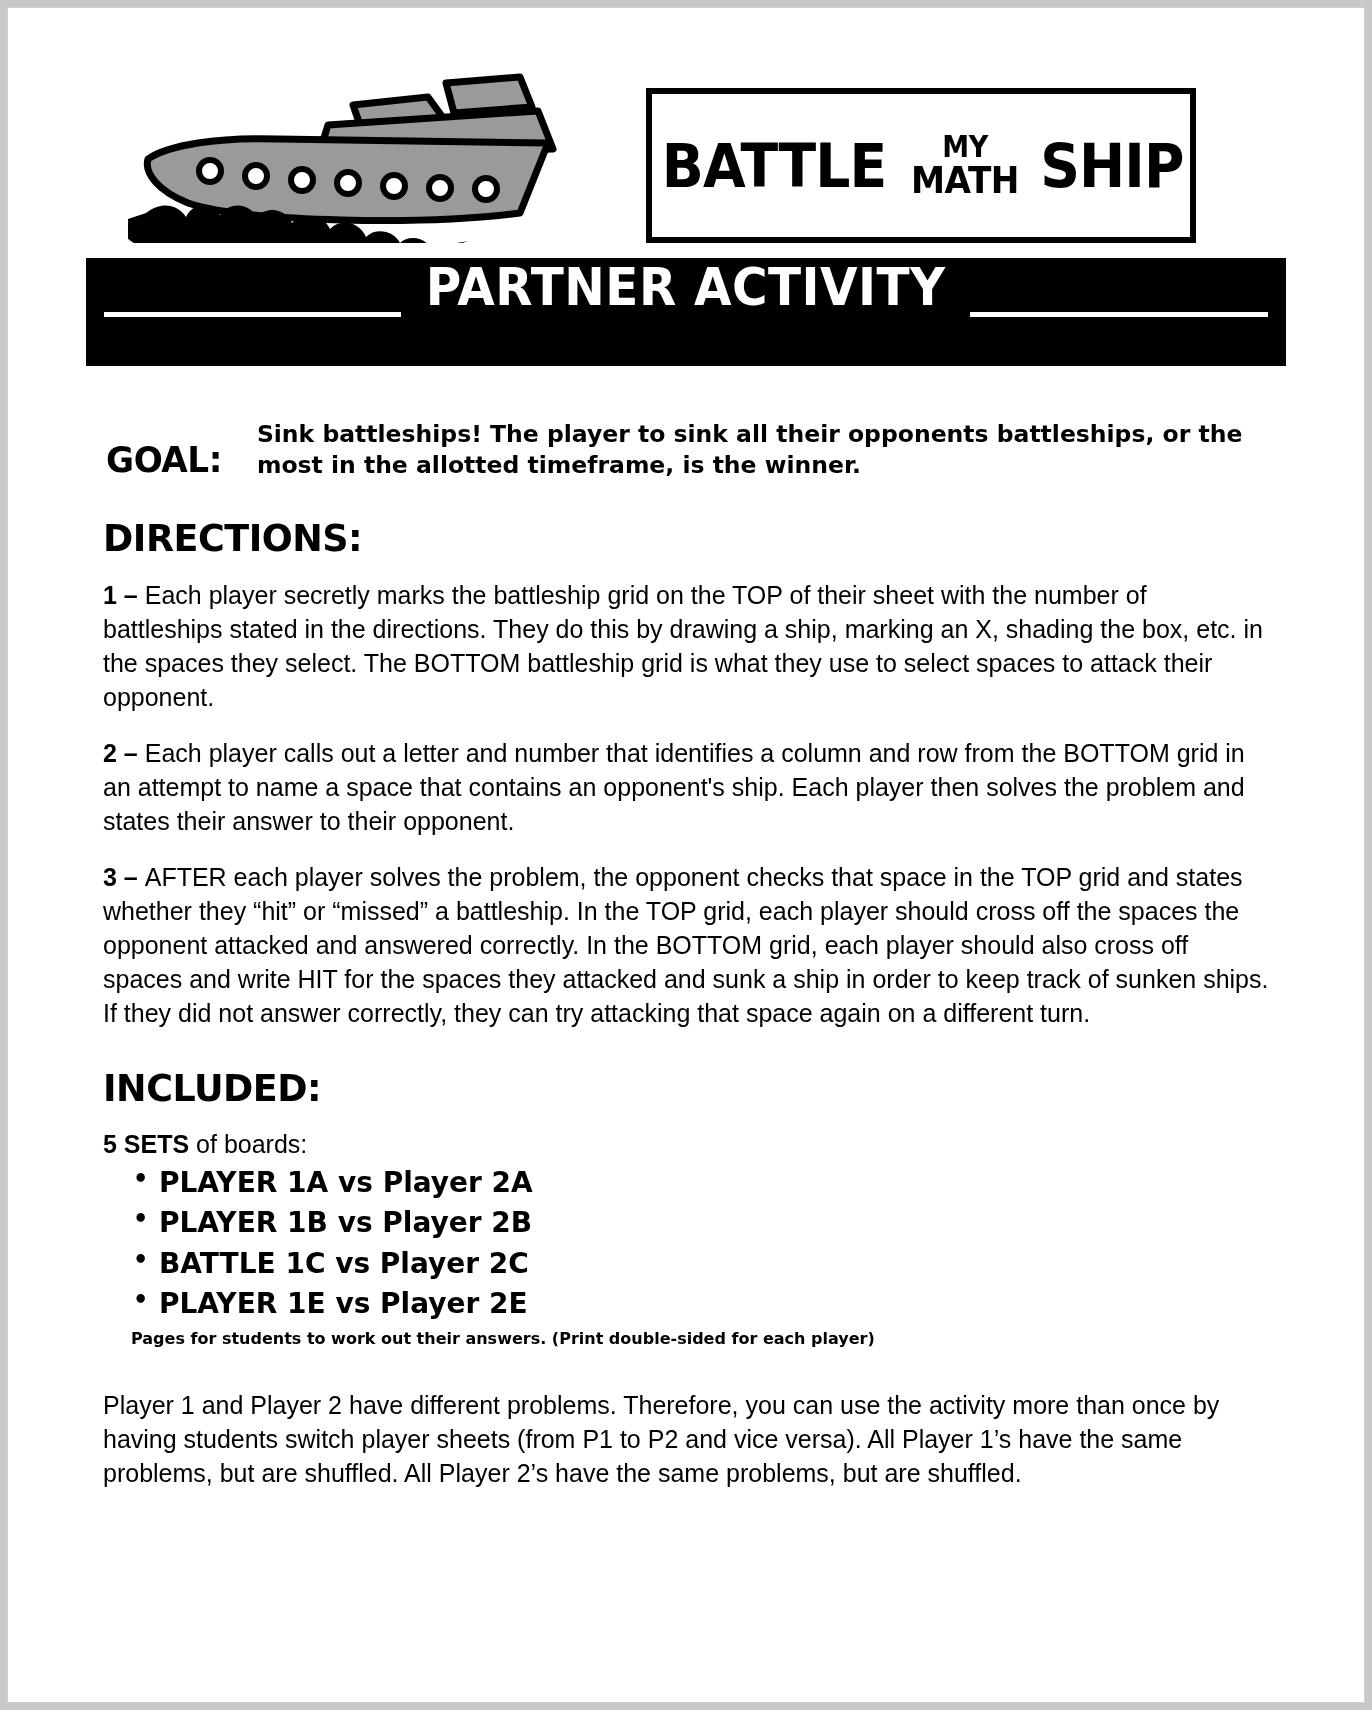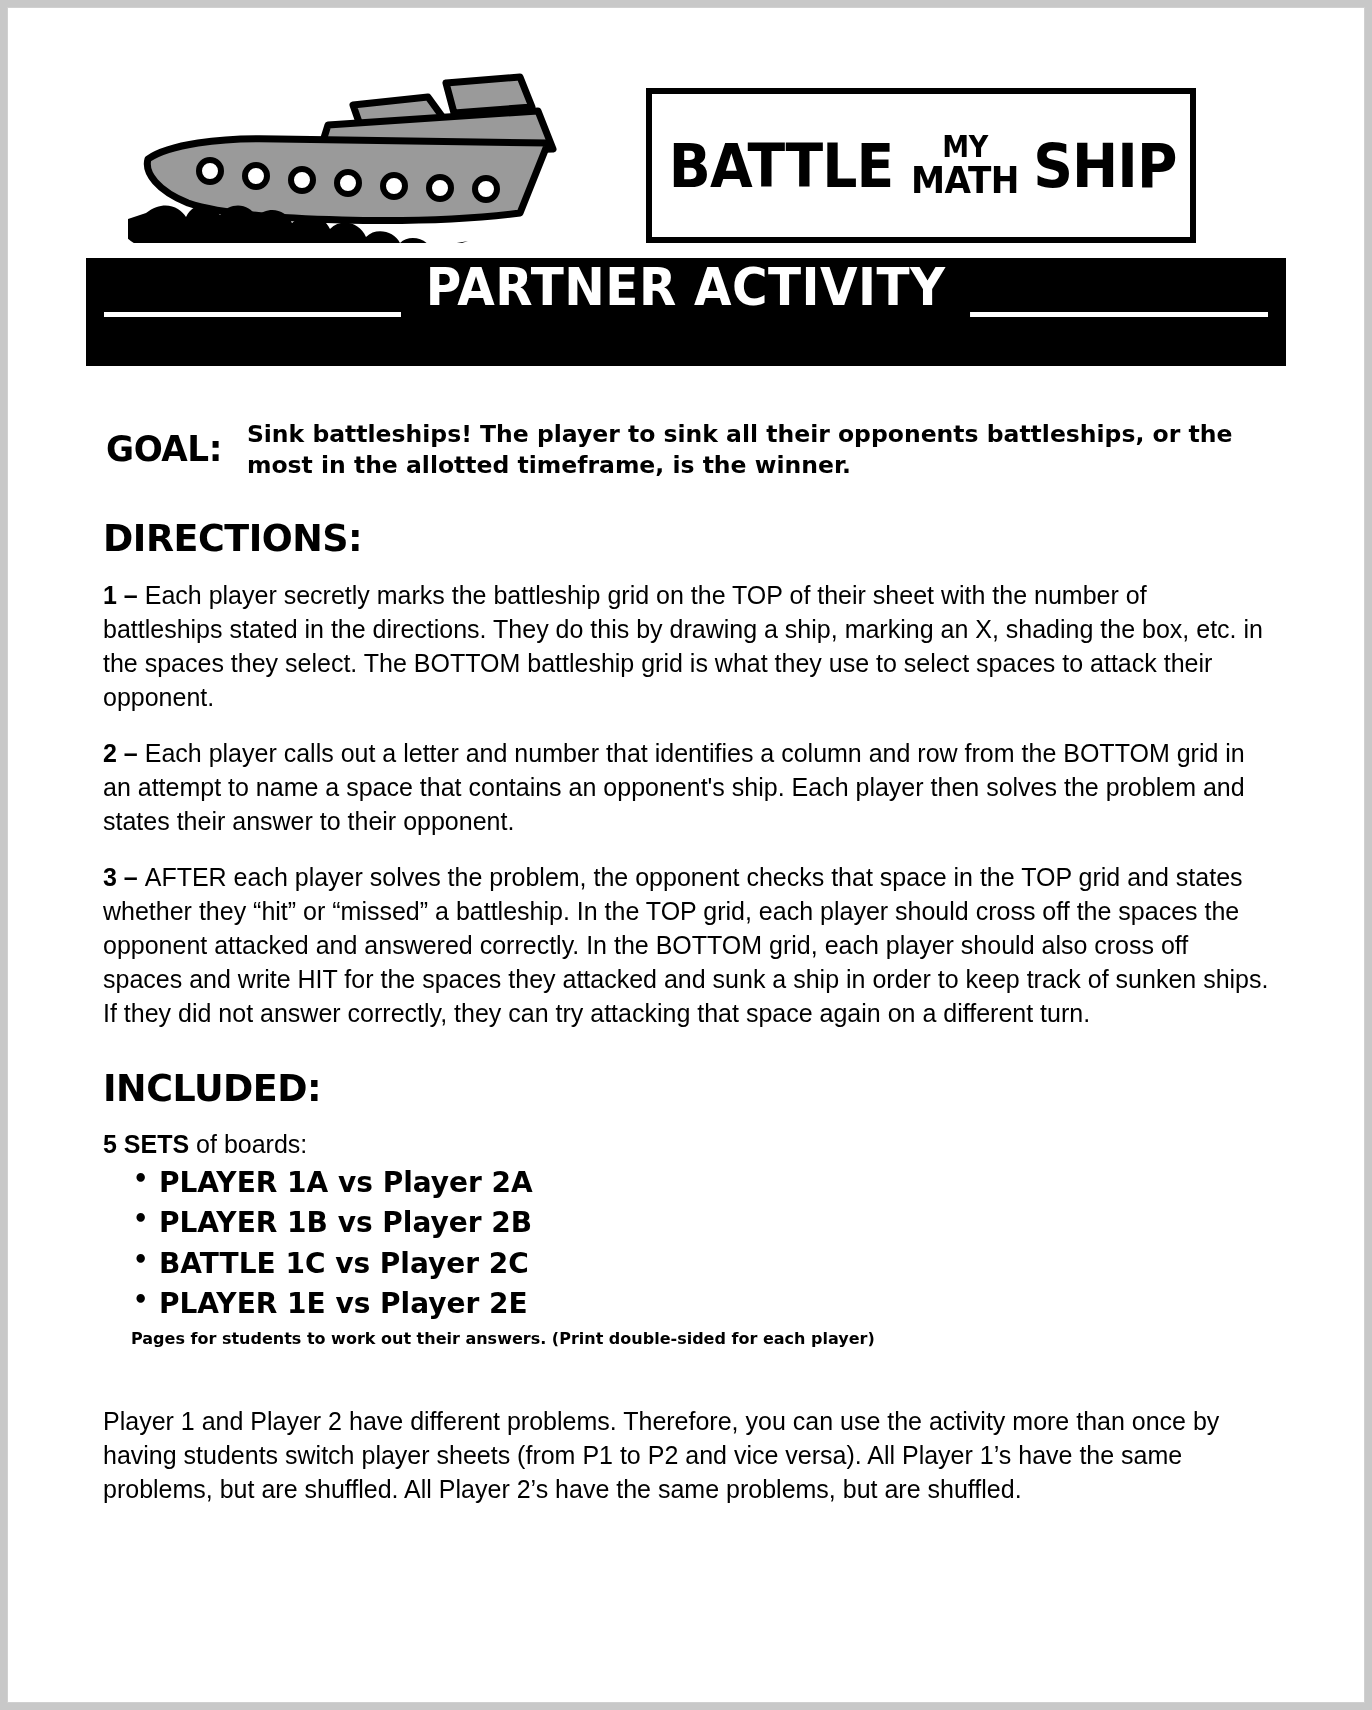--- a/index.html
+++ b/index.html
@@ -45,21 +45,21 @@
     border: 6px solid #000;
     box-sizing: border-box;
     display: flex;
     align-items: center;
     justify-content: center;
   }
   .title-inner {
     display: flex;
     align-items: center;
     justify-content: center;
-    gap: 2px;
+    gap: 9px;
   }
   .title-big {
     font-family: "DejaVu Sans", sans-serif;
     font-weight: bold;
     font-size: 60px;
     letter-spacing: -1px;
     line-height: 1;
     transform: scaleX(0.92);
   }
   .title-stack {
@@ -104,22 +104,22 @@
   .banner-rule.left { left: 18px; width: 355px; }
   .banner-rule.right { right: 18px; width: 355px; }
 
   
   .content {
     padding: 0 95px;
     margin-top: 48px;
   }
   .goal-row {
     display: flex;
-    align-items: center;
-    gap: 22px;
+    align-items: flex-end;
+    gap: 32px;
   }
   .goal-label {
     font-family: "DejaVu Sans", sans-serif;
     font-weight: bold;
     font-size: 36px;
     letter-spacing: -0.5px;
     transform: scaleX(0.95);
     white-space: nowrap;
     padding-top: 3px;
   }
@@ -181,21 +181,21 @@
     font-family: "DejaVu Sans", sans-serif;
     font-weight: bold;
     font-size: 16px;
     margin-top: 4px;
     margin-left: 28px;
   }
   .closing {
     font-family: "Liberation Sans", sans-serif;
     font-size: 25px;
     line-height: 1.36;
-    margin-top: 56px;
+    margin-top: 40px;
     max-width: 1150px;
   }
 </style>
 </head>
 <body>
 
 <div class="page">
 
   <div class="header">
 

